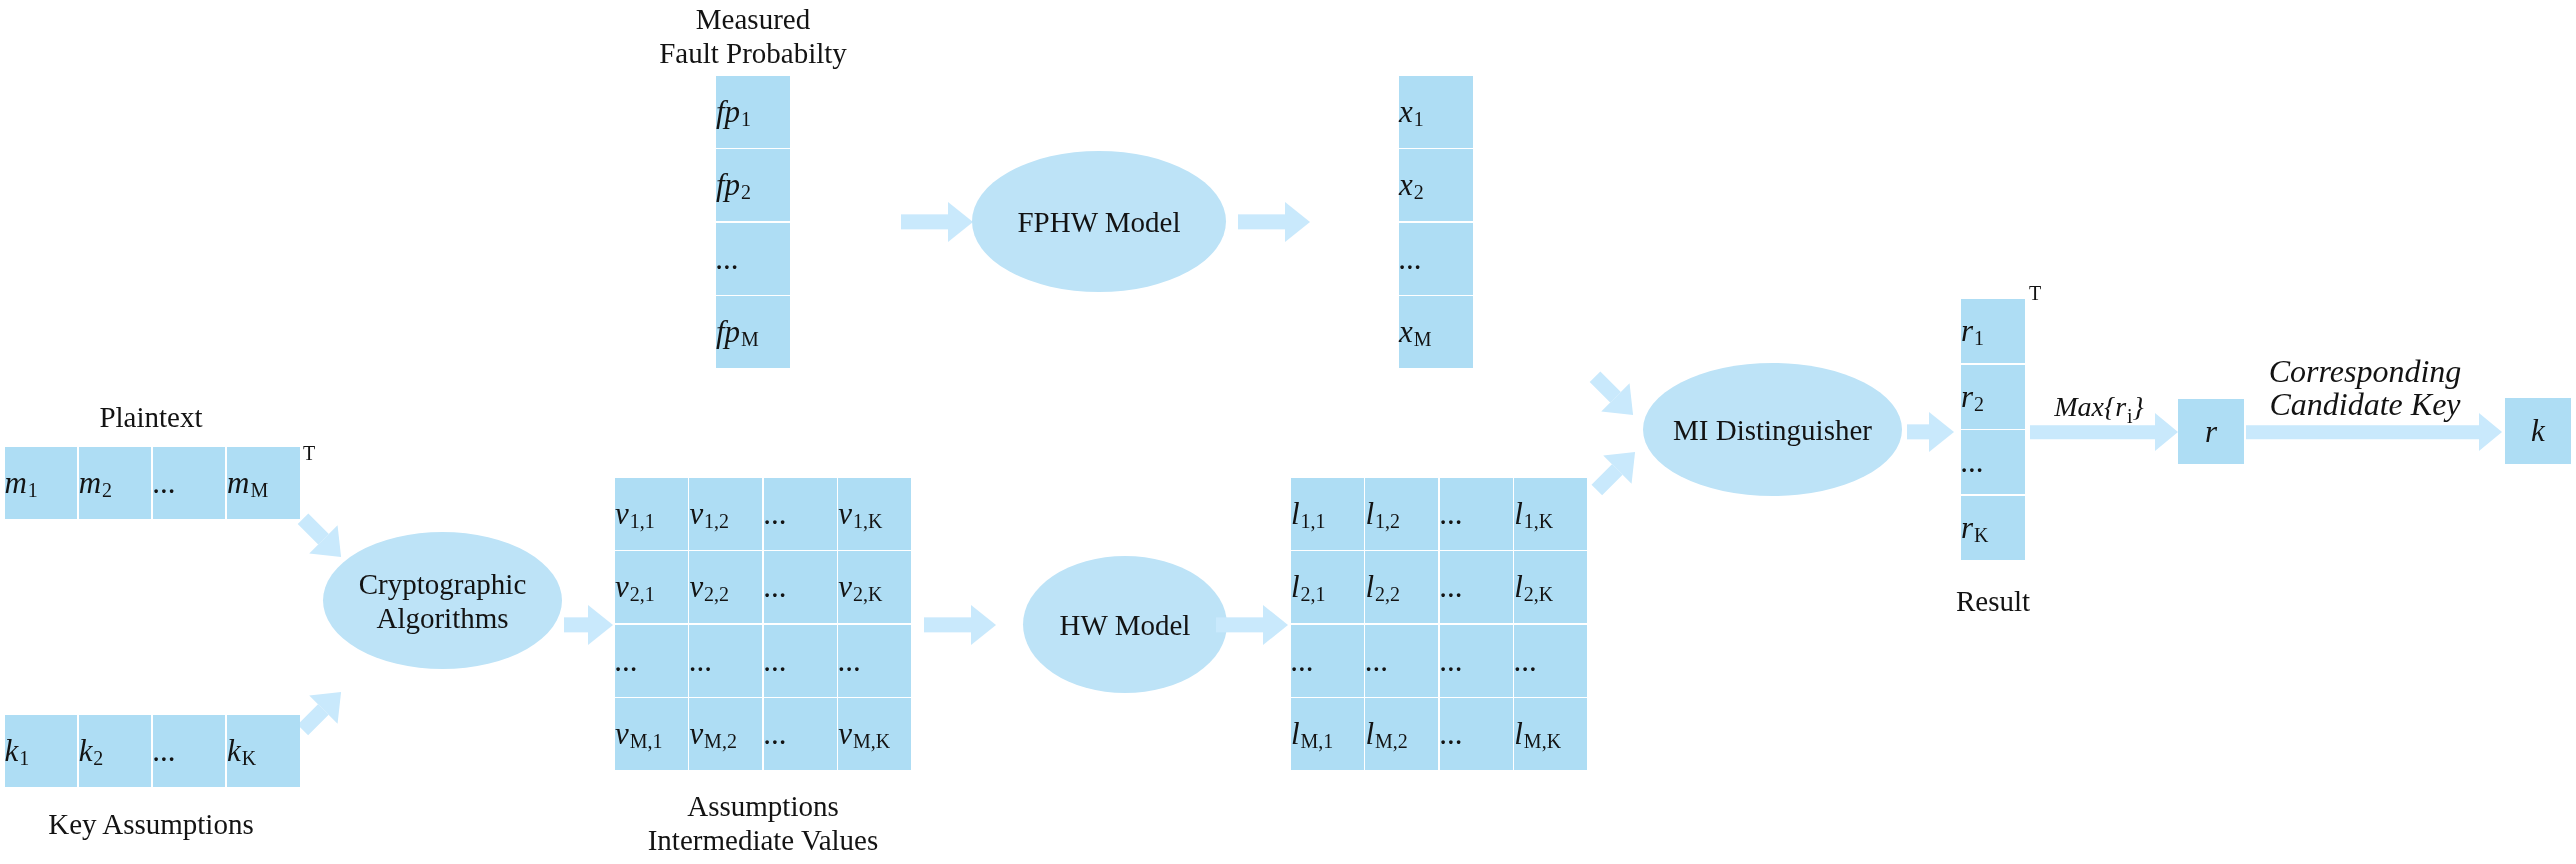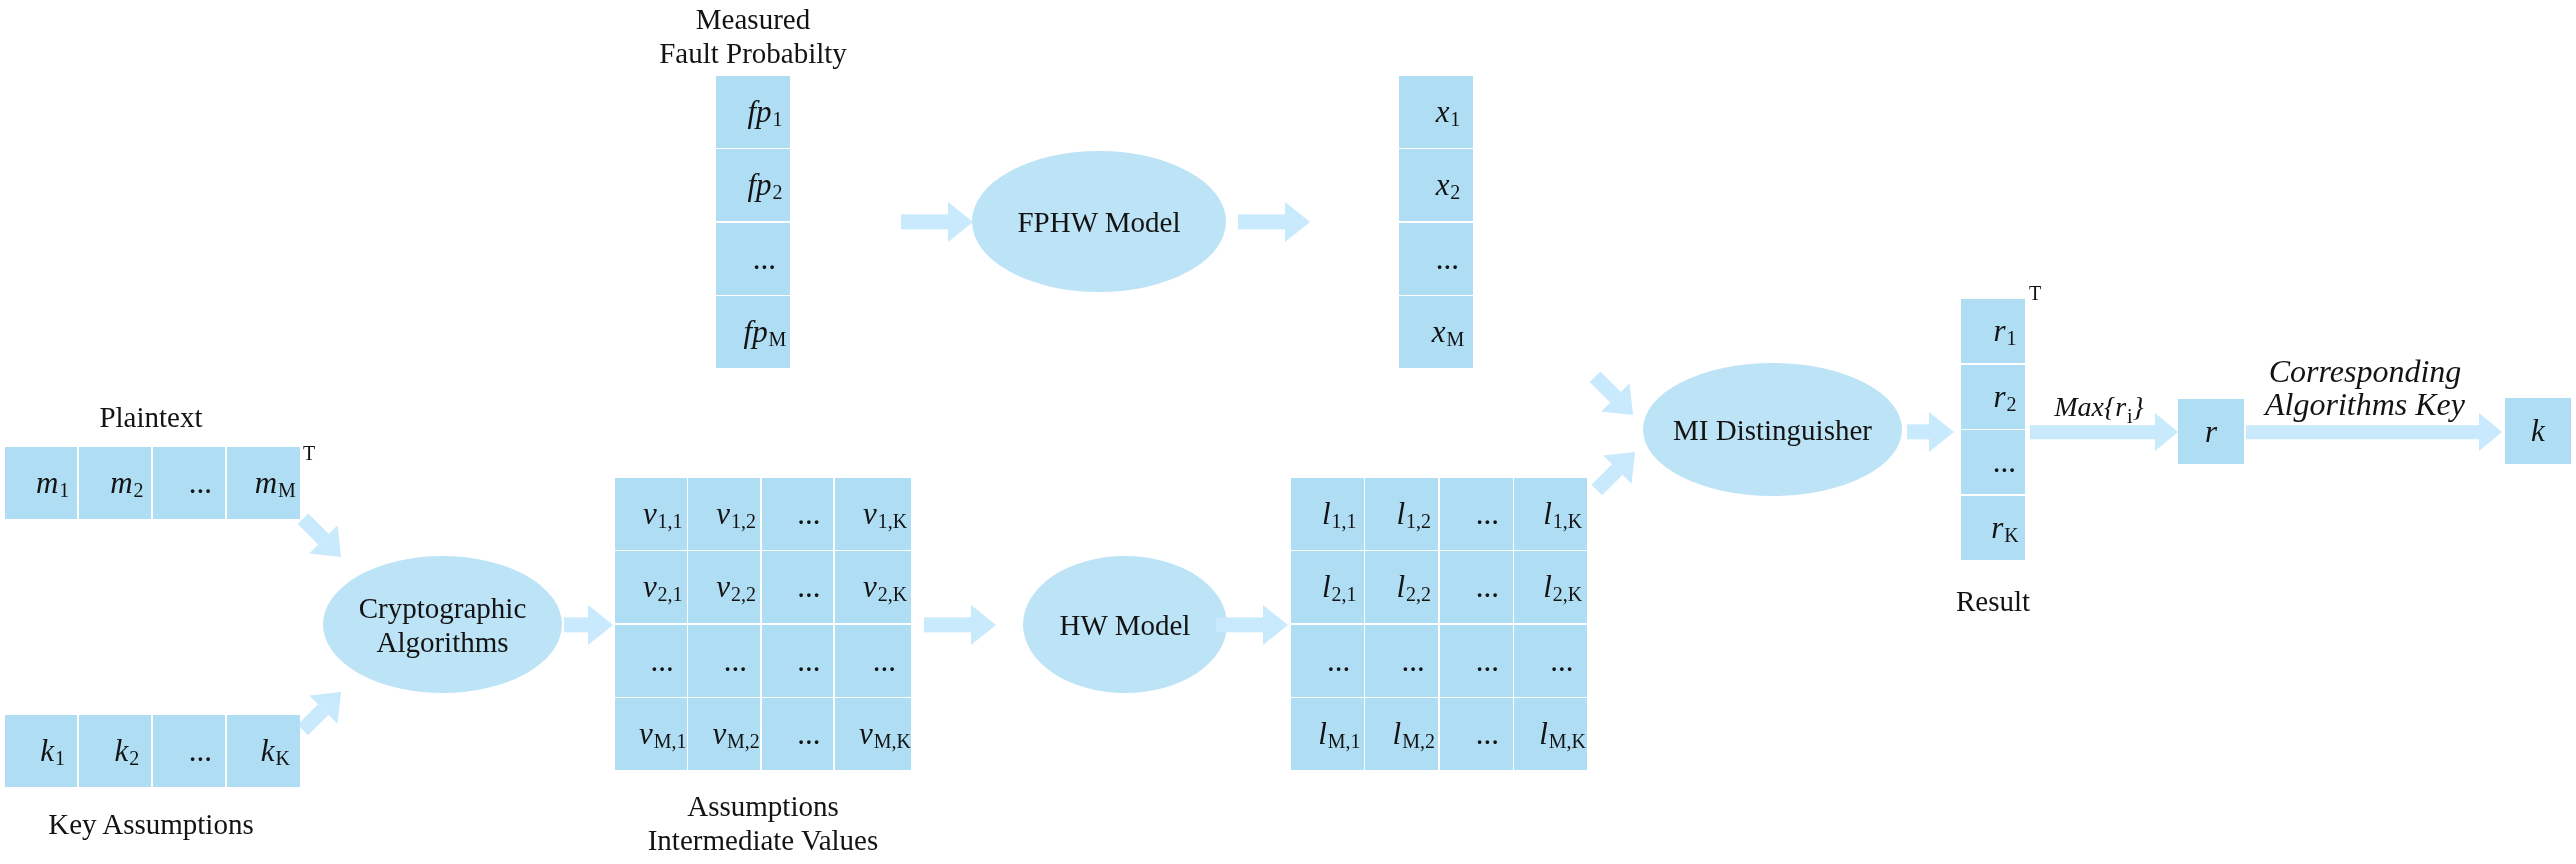--- a/index.html
+++ b/index.html
@@ -12,22 +12,22 @@
   html,body{margin:0;padding:0;background:var(--bg);}
   .stage{
     position:relative;width:2576px;height:864px;background:var(--bg);
     font-family:"Liberation Serif","DejaVu Serif",serif;color:var(--ink);
     overflow:hidden;
   }
   
   .lbl{position:absolute;width:360px;text-align:center;font-size:29px;line-height:34px;white-space:nowrap;}
   
   .cells{position:absolute;display:grid;gap:1.8px;}
-  .cell{background:var(--cell);display:flex;align-items:center;justify-content:center;
-        font-size:31px;font-style:italic;padding-left:24px;}
+  .cell{background:var(--cell);display:flex;align-items:center;justify-content:flex-start;
+        font-size:31px;font-style:italic;}
   .cell sub,.sq sub,.maxlbl sub{font-style:normal;font-size:20px;line-height:1;transform:translateY(7.2px);margin-left:0.9px;}
   
   .ellipse{position:absolute;border-radius:50%;background:var(--ellipse);
            display:flex;flex-direction:column;align-items:center;justify-content:center;
            font-size:29px;line-height:34px;text-align:center;}
   
   .sq{position:absolute;background:var(--cell);display:flex;align-items:center;justify-content:center;
       font-size:31px;font-style:italic;}
   
   .arrow{position:absolute;height:40px;}
@@ -124,21 +124,21 @@
         <sub>M</sub>
       </div>
     </div>
   <div class="tsup" style="left:303px;top:443px;">T</div>
 
   <div class="arrow r45" style="left:295px;top:518px;width:54px;">
     <div class="shaft"></div>
       <div class="head"></div>
   </div>
 
-  <div class="ellipse" style="left:323px;top:556px;width:239px;height:137px;">
+  <div class="ellipse" style="left:323px;top:532px;width:239px;height:137px;">
     <div>Cryptographic</div>
     <div>Algorithms</div>
   </div>
 
   <div class="arrow rm45" style="left:295px;top:691px;width:54px;">
     <div class="shaft"></div>
       <div class="head"></div>
   </div>
 
   <div class="cells" style="left:4.5px;top:715px;width:295px;height:72px;grid-template-columns:repeat(4,1fr);">
@@ -351,21 +351,21 @@
     <div class="shaft"></div>
       <div class="head"></div>
   </div>
 
   <div class="sq" style="left:2178px;top:399px;width:66px;height:65px;">
     <span>r</span>
   </div>
 
   <div class="corr" style="left:2185px;top:355px;">
     <div>Corresponding</div>
-    <div>Algorithms Key</div>
+    <div>Candidate Key</div>
   </div>
 
   <div class="arrow thin" style="left:2246px;top:412px;width:256px;">
     <div class="shaft"></div>
       <div class="head"></div>
   </div>
 
   <div class="sq" style="left:2505px;top:398px;width:66px;height:66px;">
     <span>k</span>
   </div>

